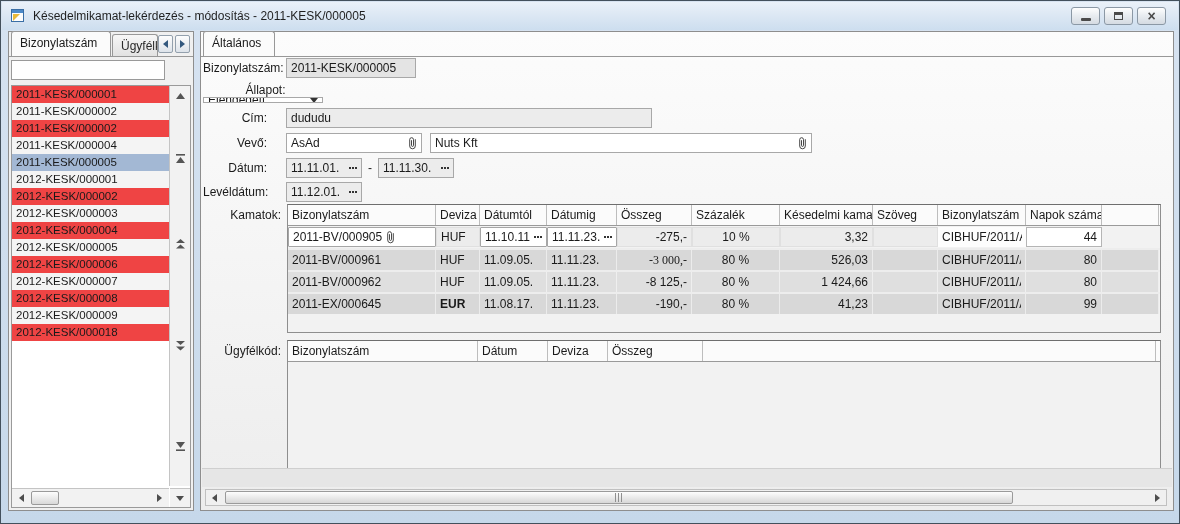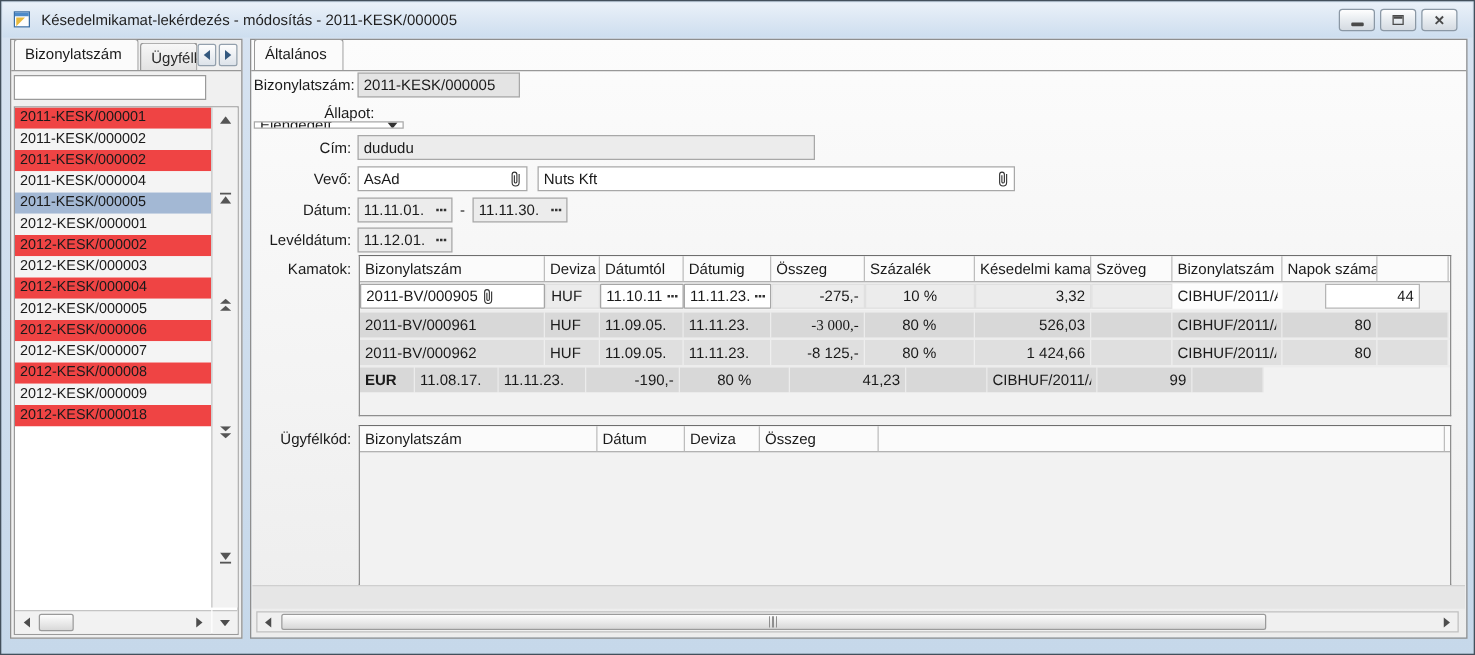--- a/index.html
+++ b/index.html
@@ -48,21 +48,21 @@
   .row.sel{background:#a3b8d4;}
   .vnav{position:absolute;left:157px;top:0;width:21px;height:400px;background:#f2f2f2;border-left:1px solid #c4c4c4;}
   .vnav-btn{position:absolute;left:1px;width:19px;height:16px;display:flex;align-items:center;justify-content:center;}
   .hscroll{position:absolute;left:0;top:402px;width:157px;height:19px;background:#f2f2f2;border-top:1px solid #c4c4c4;}
   .hs-btn{position:absolute;top:1px;width:16px;height:16px;display:flex;align-items:center;justify-content:center;}
   .hs-thumb{position:absolute;top:2px;height:14px;background:linear-gradient(#fdfdfd,#d9d9d9);border:1px solid #9a9a9a;border-radius:2px;}
   .corner-btn{position:absolute;left:158px;top:402px;width:20px;height:19px;border-top:1px solid #c4c4c4;
     background:#f2f2f2;display:flex;align-items:center;justify-content:center;}
   
   .frow{position:absolute;left:2px;display:flex;align-items:center;height:20px;}
-  .flabel{width:83px;text-align:right;padding-right:5px;color:#1a1a1a;white-space:nowrap;}
+  .flabel{width:83px;text-align:right;padding-right:19px;color:#1a1a1a;white-space:nowrap;}
   .field{height:20px;border:1px solid #a8a8a8;background:#fff;display:flex;align-items:center;
     padding:0 4px;white-space:nowrap;overflow:hidden;}
   .field.ro{background:#e4e4e4;}
   .field.lt{background:#ececec;}
   .field .ftext{flex:1;overflow:hidden;white-space:nowrap;}
   .combo{width:120px;justify-content:space-between;}
   .combo-arrow{border-left:4px solid transparent;border-right:4px solid transparent;border-top:5px solid #333;margin-left:4px;}
   .dots{width:2px;height:2px;background:#333;box-shadow:3px 0 0 #333,6px 0 0 #333;margin:0 6px 0 4px;flex:0 0 auto;}
   .clip{flex:0 0 auto;margin-left:4px;}
   .dash{width:16px;text-align:center;}
@@ -74,21 +74,21 @@
   .kr{display:flex;height:22px;background:#f2f2f2;}
   .kr.gray{border-top:2px solid #ededed;}
   .kr.gA .kc{background:#d8d8d8;border-right:1px solid rgba(255,255,255,.5);}
   .kr.gB .kc{background:#dfdfdf;border-right:1px solid rgba(255,255,255,.5);}
   .kc{flex:0 0 auto;padding:0 4px;display:flex;align-items:center;overflow:hidden;white-space:nowrap;height:100%;}
   .kc span{overflow:hidden;white-space:nowrap;}
   .al-r{justify-content:flex-end;} .al-c{justify-content:center;}
   .kc.ed{border:1px solid #a6a6a6;background:#fff;height:20px;margin-top:1px;border-radius:1px;}
   .kc.lt2{border:1px solid #e0e0e0;background:#ececec;height:20px;margin-top:1px;}
   .kc.wh{background:#fdfdfd;height:20px;margin-top:1px;}
-  .kc.whb{border:1px solid #b5b5b5;background:#fff;height:20px;margin-top:1px;margin-left:34px;}
+  .kc.whb{border:1px solid #b5b5b5;background:#fff;height:20px;margin-top:1px;}
   .szbody{height:106px;background:#f2f2f2;}
   .kfill{flex:1;background:#f2f2f2;}
   .band{position:absolute;left:1px;right:1px;top:436px;height:19px;background:#e6e6e6;border-top:1px solid #cfcfcf;}
   .rp-hscroll{position:absolute;left:4px;right:6px;top:457px;height:17px;background:#f0f0f0;border:1px solid #c0c0c0;}
   .rp-thumb{position:absolute;left:19px;top:1px;width:788px;height:13px;background:linear-gradient(#fdfdfd,#d7d7d7);
     border:1px solid #9a9a9a;border-radius:2px;display:flex;align-items:center;justify-content:center;}
   .grip{width:8px;height:9px;background:repeating-linear-gradient(90deg,#8f8f8f 0 1px,transparent 1px 3px);}
   .rp-hs-btn{position:absolute;top:0;width:17px;height:15px;display:flex;align-items:center;justify-content:center;}
   svg{display:block;}
 </style>
@@ -375,20 +375,23 @@
             </div>
             <div class="kc al-c" style="width: 88px;">
               <span>CIBHUF/2011/A5</span>
             </div>
             <div class="kc al-r" style="width: 76px;">
               <span>80</span>
             </div>
             <div class="kc" style="width: 57px;"></div>
           </div>
           <div class="kr gray gA">
+            <div class="kc" style="width: 148px;">
+              <span>2011-EX/000645</span>
+            </div>
             <div class="kc" style="width: 44px; font-weight: bold;">
               <span>EUR</span>
             </div>
             <div class="kc" style="width: 67px;">
               <span>11.08.17.</span>
             </div>
             <div class="kc" style="width: 70px;">
               <span>11.11.23.</span>
             </div>
             <div class="kc al-r" style="width: 75px;">

